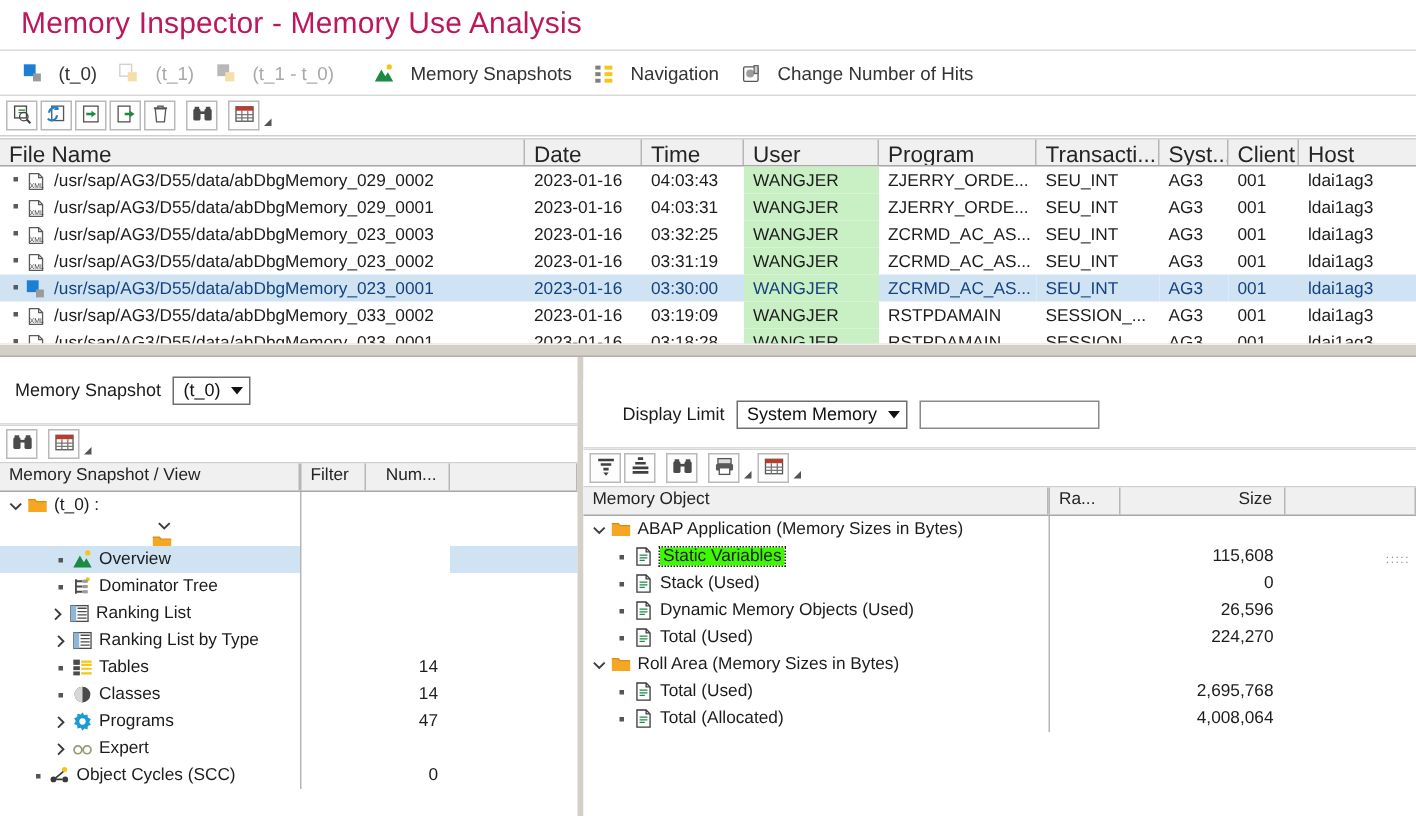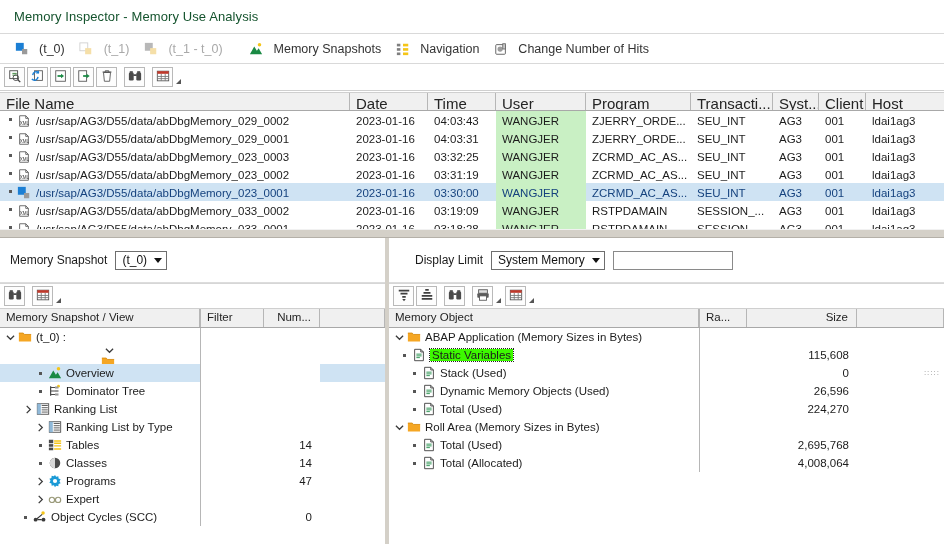--- a/index.html
+++ b/index.html
@@ -15,21 +15,21 @@
   .app { width: 944px; height: 544px; position: relative; background:#fff; }
 
   
   .titlebar {
     height: 34px;
     background: #ffffff;
     border-bottom: 1px solid #d9d9d9;
     display: flex; align-items: center;
     padding-left: 14px;
   }
-  .titlebar .title { font-size: 13px; color: #14532d; letter-spacing: .1px; text-align: right; }
+  .titlebar .title { font-size: 20px; color: #be185d; letter-spacing: .1px; text-align: right; }
 
   
   .funcbar {
     height: 30px;
     background: #ffffff;
     border-bottom: 1px solid #d9d9d9;
     display: flex; align-items: center;
     padding-left: 14px;
     gap: 0px;
   }
@@ -136,21 +136,21 @@
   }
 
   .pane-top {
     height: 45px;
     background: #fff;
     border-bottom: 1px solid #dcdcdc;
     display:flex; align-items:center;
     padding-left: 10px;
     gap: 8px;
   }
-  .pane-top.rt { padding-left: 26px; }
+  .pane-top.rt { padding-left: 26px; margin-top: 16px; }
   .pane-label { font-size: 12px; color:#1c1c1c; }
   .fakeselect {
     border: 1px solid #6e6e6e; background:#fff;
     height: 19px; display:inline-flex; align-items:center;
     padding: 0 4px 0 6px; font-size: 12px; color:#111;
     gap: 7px; cursor: default;
   }
   .fakeselect .chev {
     width:0;height:0;border-left:4px solid transparent;border-right:4px solid transparent;
     border-top:5px solid #111;
@@ -175,21 +175,21 @@
     border-right:1px solid #b6b6b6; padding:2px 0 0 6px;
     font-size:11.5px; color:#242424; white-space:nowrap; overflow:hidden;
   }
   .tree-head .th.r { text-align:right; padding:2px 8px 0 0; }
   .trow { display:flex; height:18px; align-items:stretch; }
   .tc { font-size:11.5px; color:#1c1c1c; display:flex; align-items:center;
         white-space:nowrap; overflow:hidden; }
   .tc.r { justify-content:flex-end; padding-right:8px; }
 
   .lt-name { width: 200px; }
-  .lt-filter { width: 64px; border-left:1px solid #b6b6b6;}
+  .lt-filter { width: 44px; border-left:1px solid #b6b6b6;}
   .lt-num { width: 56px; }
   .lt-rest { flex:1; }
 
   .rt-name { width: 310px; }
   .rt-ra { width: 48px; border-left:1px solid #b6b6b6; }
   .rt-size { width: 110px; }
   .rt-rest { flex:1; }
 
   .twist { width:13px; display:flex; align-items:center; justify-content:center; flex:none; }
   .dot { width:3px;height:3px;background:#555;display:inline-block; }
@@ -585,21 +585,21 @@
                 <rect x="8" y="10.8" width="4" height="2.4" fill="#999"></rect>
               </svg>
             </span>
             <span>Dominator Tree</span>
           </div>
           <div class="tc r lt-filter"></div>
           <div class="tc r lt-num"></div>
           <div class="tc lt-rest"></div>
         </div>
         <div class="trow">
-          <div class="tc lt-name" style="padding-left: 22px;">
+          <div class="tc lt-name" style="padding-left: 32px;">
             <span class="twist">
               <svg width="9" height="9" viewBox="0 0 10 10">
                 <path d="M3 1 L7 5 L3 9" fill="none" stroke="#3a3a3a" stroke-width="1.4"></path>
               </svg>
             </span>
             <span class="tico" style="">
               <svg width="14" height="14" viewBox="0 0 16 16">
                 <rect x="1.5" y="2" width="13" height="12" fill="#fff" stroke="#4a4a4a"></rect>
                 <rect x="1.5" y="2" width="4" height="12" fill="#8fb8d8"></rect>
                 <path d="M6.5 4h7M6.5 6.5h7M6.5 9h7M6.5 11.5h7" stroke="#4a4a4a"></path>
@@ -800,21 +800,21 @@
                 <path d="M1 3.5h5l1.3 1.6H15" fill="none" stroke="#d88d11"></path>
               </svg>
             </span>
             <span>ABAP Application (Memory Sizes in Bytes)</span>
           </div>
           <div class="tc r rt-ra"></div>
           <div class="tc r rt-size"></div>
           <div class="tc rt-rest"></div>
         </div>
         <div class="trow">
-          <div class="tc rt-name" style="padding-left: 9px;">
+          <div class="tc rt-name" style="padding-left: 19px;">
             <span class="twist">
               <span class="dot"></span>
             </span>
             <span class="tico" style="">
               <svg width="14" height="14" viewBox="0 0 16 16">
                 <path d="M3 1.5h7l3 3V14.5H3z" fill="#fff" stroke="#3a3a3a"></path>
                 <path d="M10 1.5v3h3" fill="none" stroke="#3a3a3a"></path>
                 <path d="M5 7h6M5 9h6M5 11h4" stroke="#1a8a44"></path>
               </svg>
             </span>

